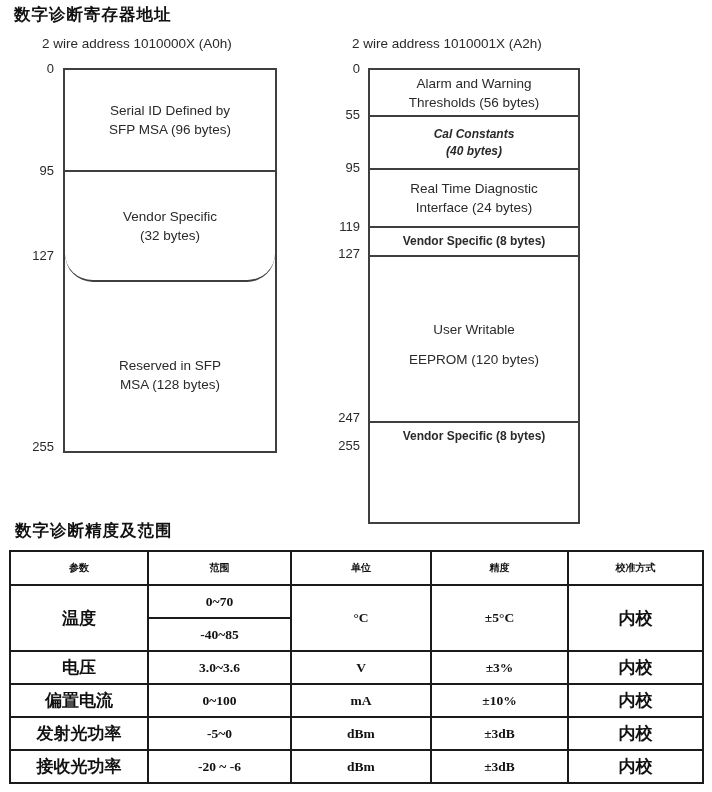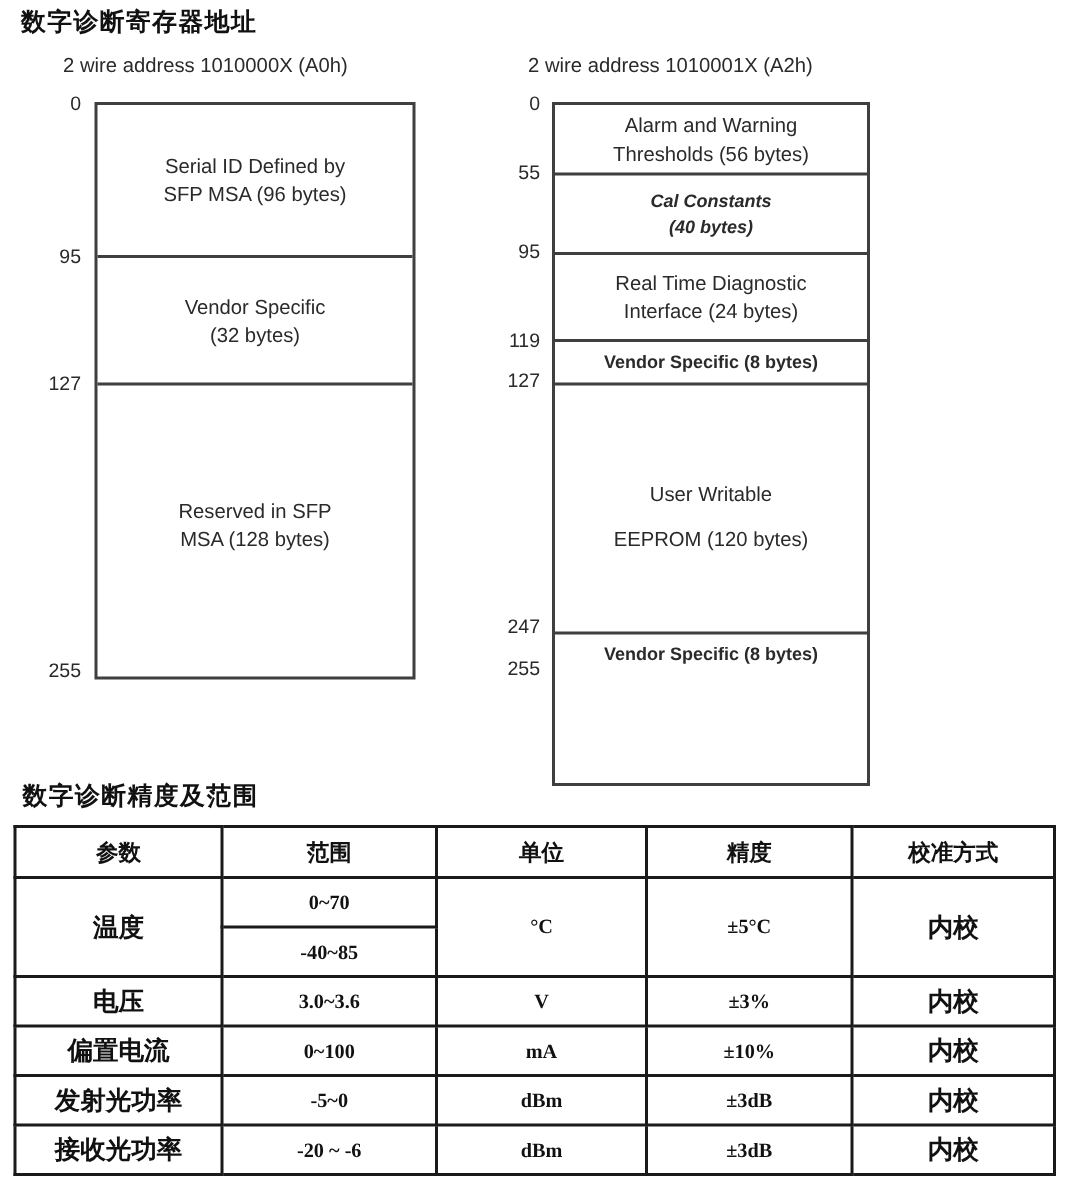--- a/index.html
+++ b/index.html
@@ -66,21 +66,21 @@
   .acc-table td, .acc-table th {
     border: 2px solid #1a1a1a;
     text-align: center;
     vertical-align: middle;
     padding: 0;
     color: #111;
   }
   .acc-table th {
     font-family: "Liberation Sans", sans-serif;
     font-weight: bold;
-    font-size: 15px;
+    font-size: 10px;
     height: 32px;
   }
   .acc-table td { height: 31px; }
   .cell-cn {
     font-family: "Liberation Sans", sans-serif;
     font-weight: bold;
     font-size: 17px;
   }
   .cell-num {
     font-family: "Liberation Serif", serif;
@@ -97,21 +97,21 @@
 
   <div class="diag-header" style="left:42px;">2 wire address 1010000X (A0h)</div>
 
   <div class="diag-header" style="left:352px;">2 wire address 1010001X (A2h)</div>
 
   <div class="memmap" style="left:63px; top:68px; width:214px; height:385px;">
     <div class="memsec" style="height:102px;">
       <span>Serial ID Defined by</span>
       <span>SFP MSA (96 bytes)</span>
     </div>
-    <div class="memsec" style="height:85px;">
+    <div class="memsec" style="height:110px;border-radius:28px;">
       <span>Vendor Specific</span>
       <span>(32 bytes)</span>
     </div>
     <div class="memsec last" style="height:194px; padding-bottom:8px;">
       <span>Reserved in SFP</span>
       <span>MSA (128 bytes)</span>
     </div>
   </div>
 
   <div class="addr-label" style="left:12px; top:61px;">0</div>

